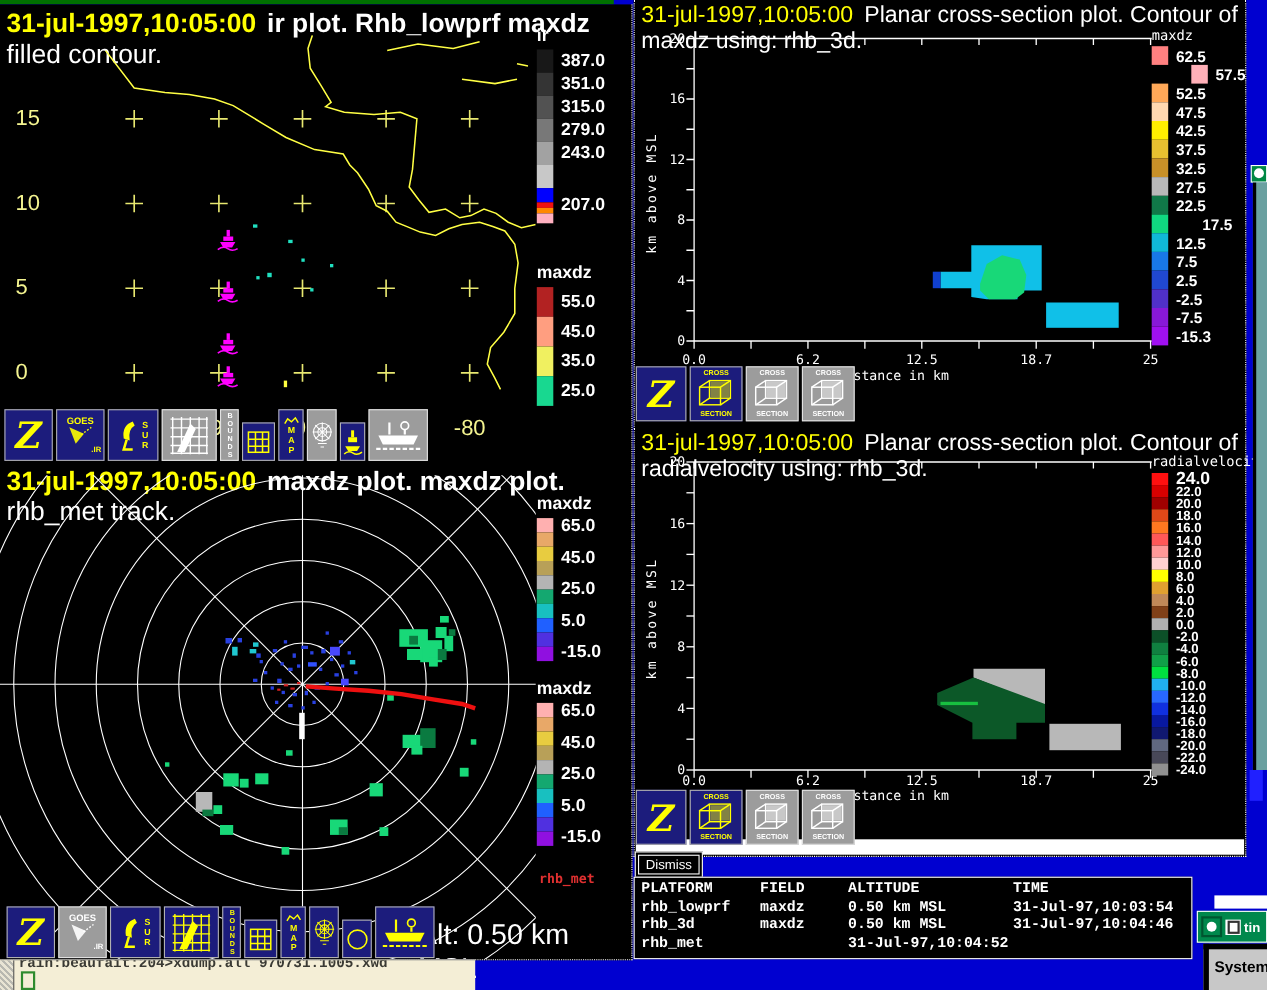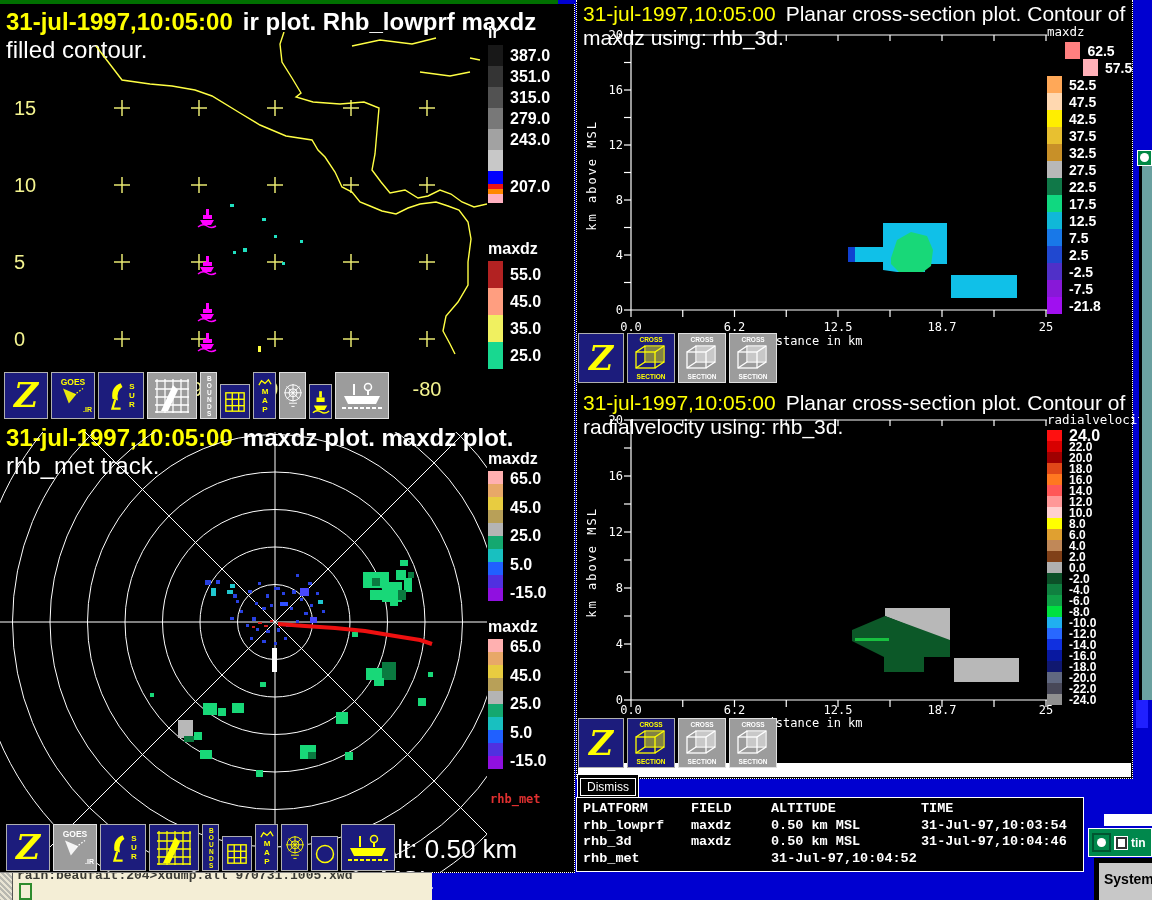--- a/index.html
+++ b/index.html
@@ -746,21 +746,21 @@
         <span style="left: 259px; transform: translateX(-50%);">12.5</span>
         <span style="left: 363px; transform: translateX(-50%);">18.7</span>
         <span style="left: 467px; transform: translateX(-50%);">25</span>
       </div>
     <div class="ylab" style="left:8px;top:120px;">km above MSL</div>
     <div class="xlab" style="left:125px;top:334px;">Distance in km</div>
 
     <div class="cb" style="left:470px;top:24px;">
         <div class="cb-title small">maxdz</div>
         <div class="cb-body">
-          <div class="cb-row" style="height: 17px; justify-content: center;">
+          <div class="cb-row" style="height: 17px;">
             <div class="cb-sw" style="background: rgb(255, 128, 128);"></div>
             <span class="cb-lab" style="font-size: 14px;">62.5</span>
           </div>
           <div class="cb-row" style="height: 17px; padding-left: 36px;">
             <div class="cb-sw" style="background: rgb(255, 176, 184);"></div>
             <span class="cb-lab" style="font-size: 14px;">57.5</span>
           </div>
           <div class="cb-row" style="height: 17px;">
             <div class="cb-sw" style="background: rgb(255, 168, 88);"></div>
             <span class="cb-lab" style="font-size: 14px;">52.5</span>
@@ -782,21 +782,21 @@
             <span class="cb-lab" style="font-size: 14px;">32.5</span>
           </div>
           <div class="cb-row" style="height: 17px;">
             <div class="cb-sw" style="background: rgb(184, 184, 184);"></div>
             <span class="cb-lab" style="font-size: 14px;">27.5</span>
           </div>
           <div class="cb-row" style="height: 17px;">
             <div class="cb-sw" style="background: rgb(16, 120, 72);"></div>
             <span class="cb-lab" style="font-size: 14px;">22.5</span>
           </div>
-          <div class="cb-row" style="height: 17px;">
+          <div class="cb-row" style="height: 17px; gap: 24px;">
             <div class="cb-sw" style="background: rgb(16, 216, 128);"></div>
             <span class="cb-lab" style="font-size: 14px;">17.5</span>
           </div>
           <div class="cb-row" style="height: 17px;">
             <div class="cb-sw" style="background: rgb(16, 184, 216);"></div>
             <span class="cb-lab" style="font-size: 14px;">12.5</span>
           </div>
           <div class="cb-row" style="height: 17px;">
             <div class="cb-sw" style="background: rgb(24, 120, 232);"></div>
             <span class="cb-lab" style="font-size: 14px;">7.5</span>
@@ -808,21 +808,21 @@
           <div class="cb-row" style="height: 17px;">
             <div class="cb-sw" style="background: rgb(80, 48, 200);"></div>
             <span class="cb-lab" style="font-size: 14px;">-2.5</span>
           </div>
           <div class="cb-row" style="height: 17px;">
             <div class="cb-sw" style="background: rgb(136, 24, 216);"></div>
             <span class="cb-lab" style="font-size: 14px;">-7.5</span>
           </div>
           <div class="cb-row" style="height: 17px;">
             <div class="cb-sw" style="background: rgb(160, 16, 240);"></div>
-            <span class="cb-lab" style="font-size: 14px;">-21.8</span>
+            <span class="cb-lab" style="font-size: 14px;">-15.3</span>
           </div>
         </div>
       </div>
   </div>
 
   <div class="toolbar" style="left:578px;top:333px;height:50px;">
       <div class="tbtn blue" style="width: 44px;">
         <span class="icz">Z</span>
       </div>
       <div class="tbtn blue" style="width: 46px;">

